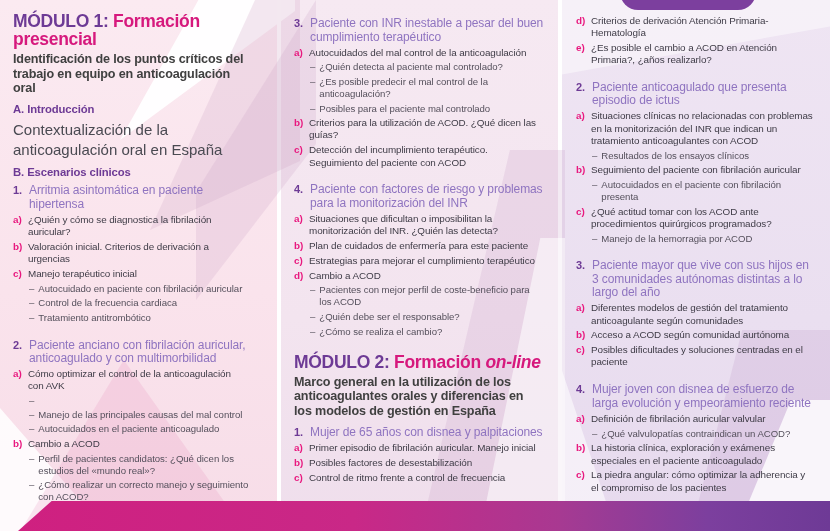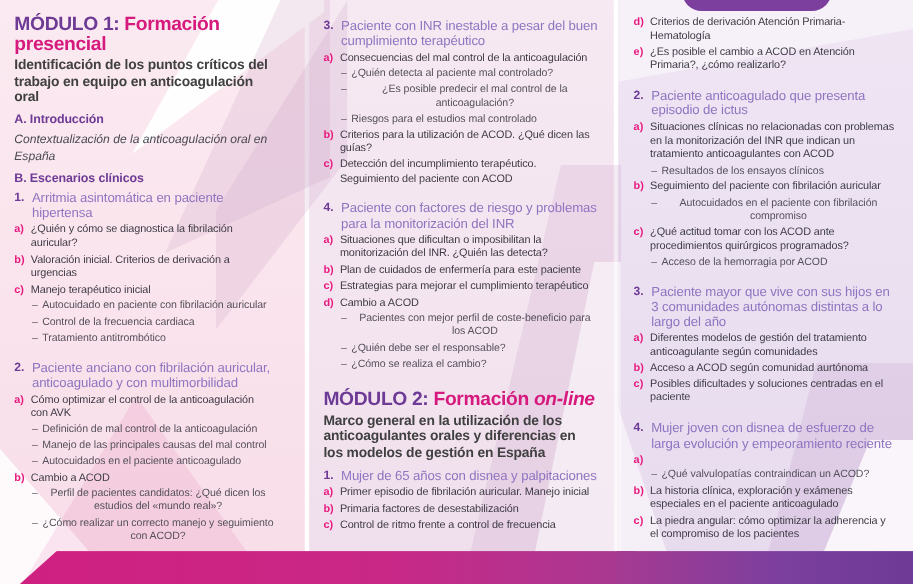--- a/index.html
+++ b/index.html
@@ -60,33 +60,33 @@
   .mod-title{font-size:17.5px;font-weight:bold;color:#6d3a95;letter-spacing:-.3px;
              line-height:1.05;margin:0 0 3px 0;}
   .mod-title .mt-b{color:#d6197d;}
   .mod-title .mt-i{font-style:italic;}
   .mod-sub{font-size:12.6px;font-weight:bold;color:#404040;line-height:1.18;
            letter-spacing:-.15px;margin:0 0 7px 0;}
 
   .sec{font-size:11.3px;font-weight:bold;color:#6d3a95;letter-spacing:-.1px;
        margin:7px 0 4px 0;line-height:1.15;}
   .sec.big{font-size:12.2px;margin:9px 0 5px 0;}
-  .intro{font-size:11px;color:#4a4a52;line-height:1.3;margin:0 0 4px 0;font-style:italic;}
+  .intro{font-size:15px;color:#4a4a52;line-height:1.3;margin:0 0 4px 0;}
 
   .num{display:flex;gap:5px;margin:5px 0 2px 0;}
   .num .nm{font-size:11px;font-weight:bold;color:#6d3a95;flex:0 0 auto;min-width:11px;}
   .num .tx{font-size:12px;color:#8f74c0;line-height:1.13;letter-spacing:-.1px;}
 
   .let{display:flex;gap:5px;margin:2.5px 0;}
   .let .lm{font-size:9.9px;font-weight:bold;color:#e8197f;flex:0 0 auto;min-width:10px;}
   .let .tx{font-size:9.9px;color:#3e3b46;line-height:1.24;letter-spacing:-.1px;}
 
   .dash{display:flex;gap:4px;margin:2.5px 0 2.5px 16px;}
   .dash .dm{font-size:9.6px;color:#5a5560;flex:0 0 auto;}
-  .dash .tx{font-size:9.6px;color:#55505c;line-height:1.26;letter-spacing:-.05px;text-align:center;}
+  .dash .tx{font-size:9.6px;color:#55505c;line-height:1.26;letter-spacing:-.05px;}
 
   .gap{height:7px;}
   .gap-s{height:4px;}
   .gap-l{height:13px;}
 </style>
 </head>
 <body>
 
 <div class="page">
 
@@ -154,21 +154,20 @@
     <div class="num">
       <span class="nm">2.</span>
       <span class="tx">Paciente anciano con fibrilación auricular, anticoagulado y con multimorbilidad</span>
     </div>
     <div class="let">
       <span class="lm">a)</span>
       <span class="tx">Cómo optimizar el control de la anticoagulación con AVK</span>
     </div>
     <div class="dash">
       <span class="dm">–</span>
-      <span class="tx">Definición de mal control de la anticoagulación</span>
     </div>
     <div class="dash">
       <span class="dm">–</span>
       <span class="tx">Manejo de las principales causas del mal control</span>
     </div>
     <div class="dash">
       <span class="dm">–</span>
       <span class="tx">Autocuidados en el paciente anticoagulado</span>
     </div>
     <div class="let">
@@ -186,33 +185,33 @@
   </div>
 
   <div class="col mid">
 
     <div class="num">
       <span class="nm">3.</span>
       <span class="tx">Paciente con INR inestable a pesar del buen cumplimiento terapéutico</span>
     </div>
     <div class="let">
       <span class="lm">a)</span>
-      <span class="tx">Consecuencias del mal control de la anticoagulación</span>
+      <span class="tx">Autocuidados del mal control de la anticoagulación</span>
     </div>
     <div class="dash">
       <span class="dm">–</span>
       <span class="tx">¿Quién detecta al paciente mal controlado?</span>
     </div>
     <div class="dash">
       <span class="dm">–</span>
       <span class="tx">¿Es posible predecir el mal control de la anticoagulación?</span>
     </div>
     <div class="dash">
       <span class="dm">–</span>
-      <span class="tx">Riesgos para el estudios mal controlado</span>
+      <span class="tx">Posibles para el paciente mal controlado</span>
     </div>
     <div class="let">
       <span class="lm">b)</span>
       <span class="tx">Criterios para la utilización de ACOD. ¿Qué dicen las guías?</span>
     </div>
     <div class="let">
       <span class="lm">c)</span>
       <span class="tx">Detección del incumplimiento terapéutico. Seguimiento del paciente con ACOD</span>
     </div>
 
@@ -264,36 +263,36 @@
     <div class="num">
       <span class="nm">1.</span>
       <span class="tx">Mujer de 65 años con disnea y palpitaciones</span>
     </div>
     <div class="let">
       <span class="lm">a)</span>
       <span class="tx">Primer episodio de fibrilación auricular. Manejo inicial</span>
     </div>
     <div class="let">
       <span class="lm">b)</span>
-      <span class="tx">Primaria factores de desestabilización</span>
+      <span class="tx">Posibles factores de desestabilización</span>
     </div>
     <div class="let">
       <span class="lm">c)</span>
       <span class="tx">Control de ritmo frente a control de frecuencia</span>
     </div>
   </div>
 
   <div class="col right">
     <div class="let">
       <span class="lm">d)</span>
       <span class="tx">Criterios de derivación Atención Primaria-Hematología</span>
     </div>
     <div class="let">
       <span class="lm">e)</span>
-      <span class="tx">¿Es posible el cambio a ACOD en Atención Primaria?, ¿cómo realizarlo?</span>
+      <span class="tx">¿Es posible el cambio a ACOD en Atención Primaria?, ¿años realizarlo?</span>
     </div>
 
     <div class="gap"></div>
 
     <div class="num">
       <span class="nm">2.</span>
       <span class="tx">Paciente anticoagulado que presenta episodio de ictus</span>
     </div>
     <div class="let">
       <span class="lm">a)</span>
@@ -302,29 +301,29 @@
     <div class="dash">
       <span class="dm">–</span>
       <span class="tx">Resultados de los ensayos clínicos</span>
     </div>
     <div class="let">
       <span class="lm">b)</span>
       <span class="tx">Seguimiento del paciente con fibrilación auricular</span>
     </div>
     <div class="dash">
       <span class="dm">–</span>
-      <span class="tx">Autocuidados en el paciente con fibrilación compromiso</span>
+      <span class="tx">Autocuidados en el paciente con fibrilación presenta</span>
     </div>
     <div class="let">
       <span class="lm">c)</span>
       <span class="tx">¿Qué actitud tomar con los ACOD ante procedimientos quirúrgicos programados?</span>
     </div>
     <div class="dash">
       <span class="dm">–</span>
-      <span class="tx">Acceso de la hemorragia por ACOD</span>
+      <span class="tx">Manejo de la hemorragia por ACOD</span>
     </div>
 
     <div class="gap"></div>
 
     <div class="num">
       <span class="nm">3.</span>
       <span class="tx">Paciente mayor que vive con sus hijos en 3 comunidades autónomas distintas a lo largo del año</span>
     </div>
     <div class="let">
       <span class="lm">a)</span>
@@ -340,20 +339,21 @@
     </div>
 
     <div class="gap"></div>
 
     <div class="num">
       <span class="nm">4.</span>
       <span class="tx">Mujer joven con disnea de esfuerzo de larga evolución y empeoramiento reciente</span>
     </div>
     <div class="let">
       <span class="lm">a)</span>
+      <span class="tx">Definición de fibrilación auricular valvular</span>
     </div>
     <div class="dash">
       <span class="dm">–</span>
       <span class="tx">¿Qué valvulopatías contraindican un ACOD?</span>
     </div>
     <div class="let">
       <span class="lm">b)</span>
       <span class="tx">La historia clínica, exploración y exámenes especiales en el paciente anticoagulado</span>
     </div>
     <div class="let">

